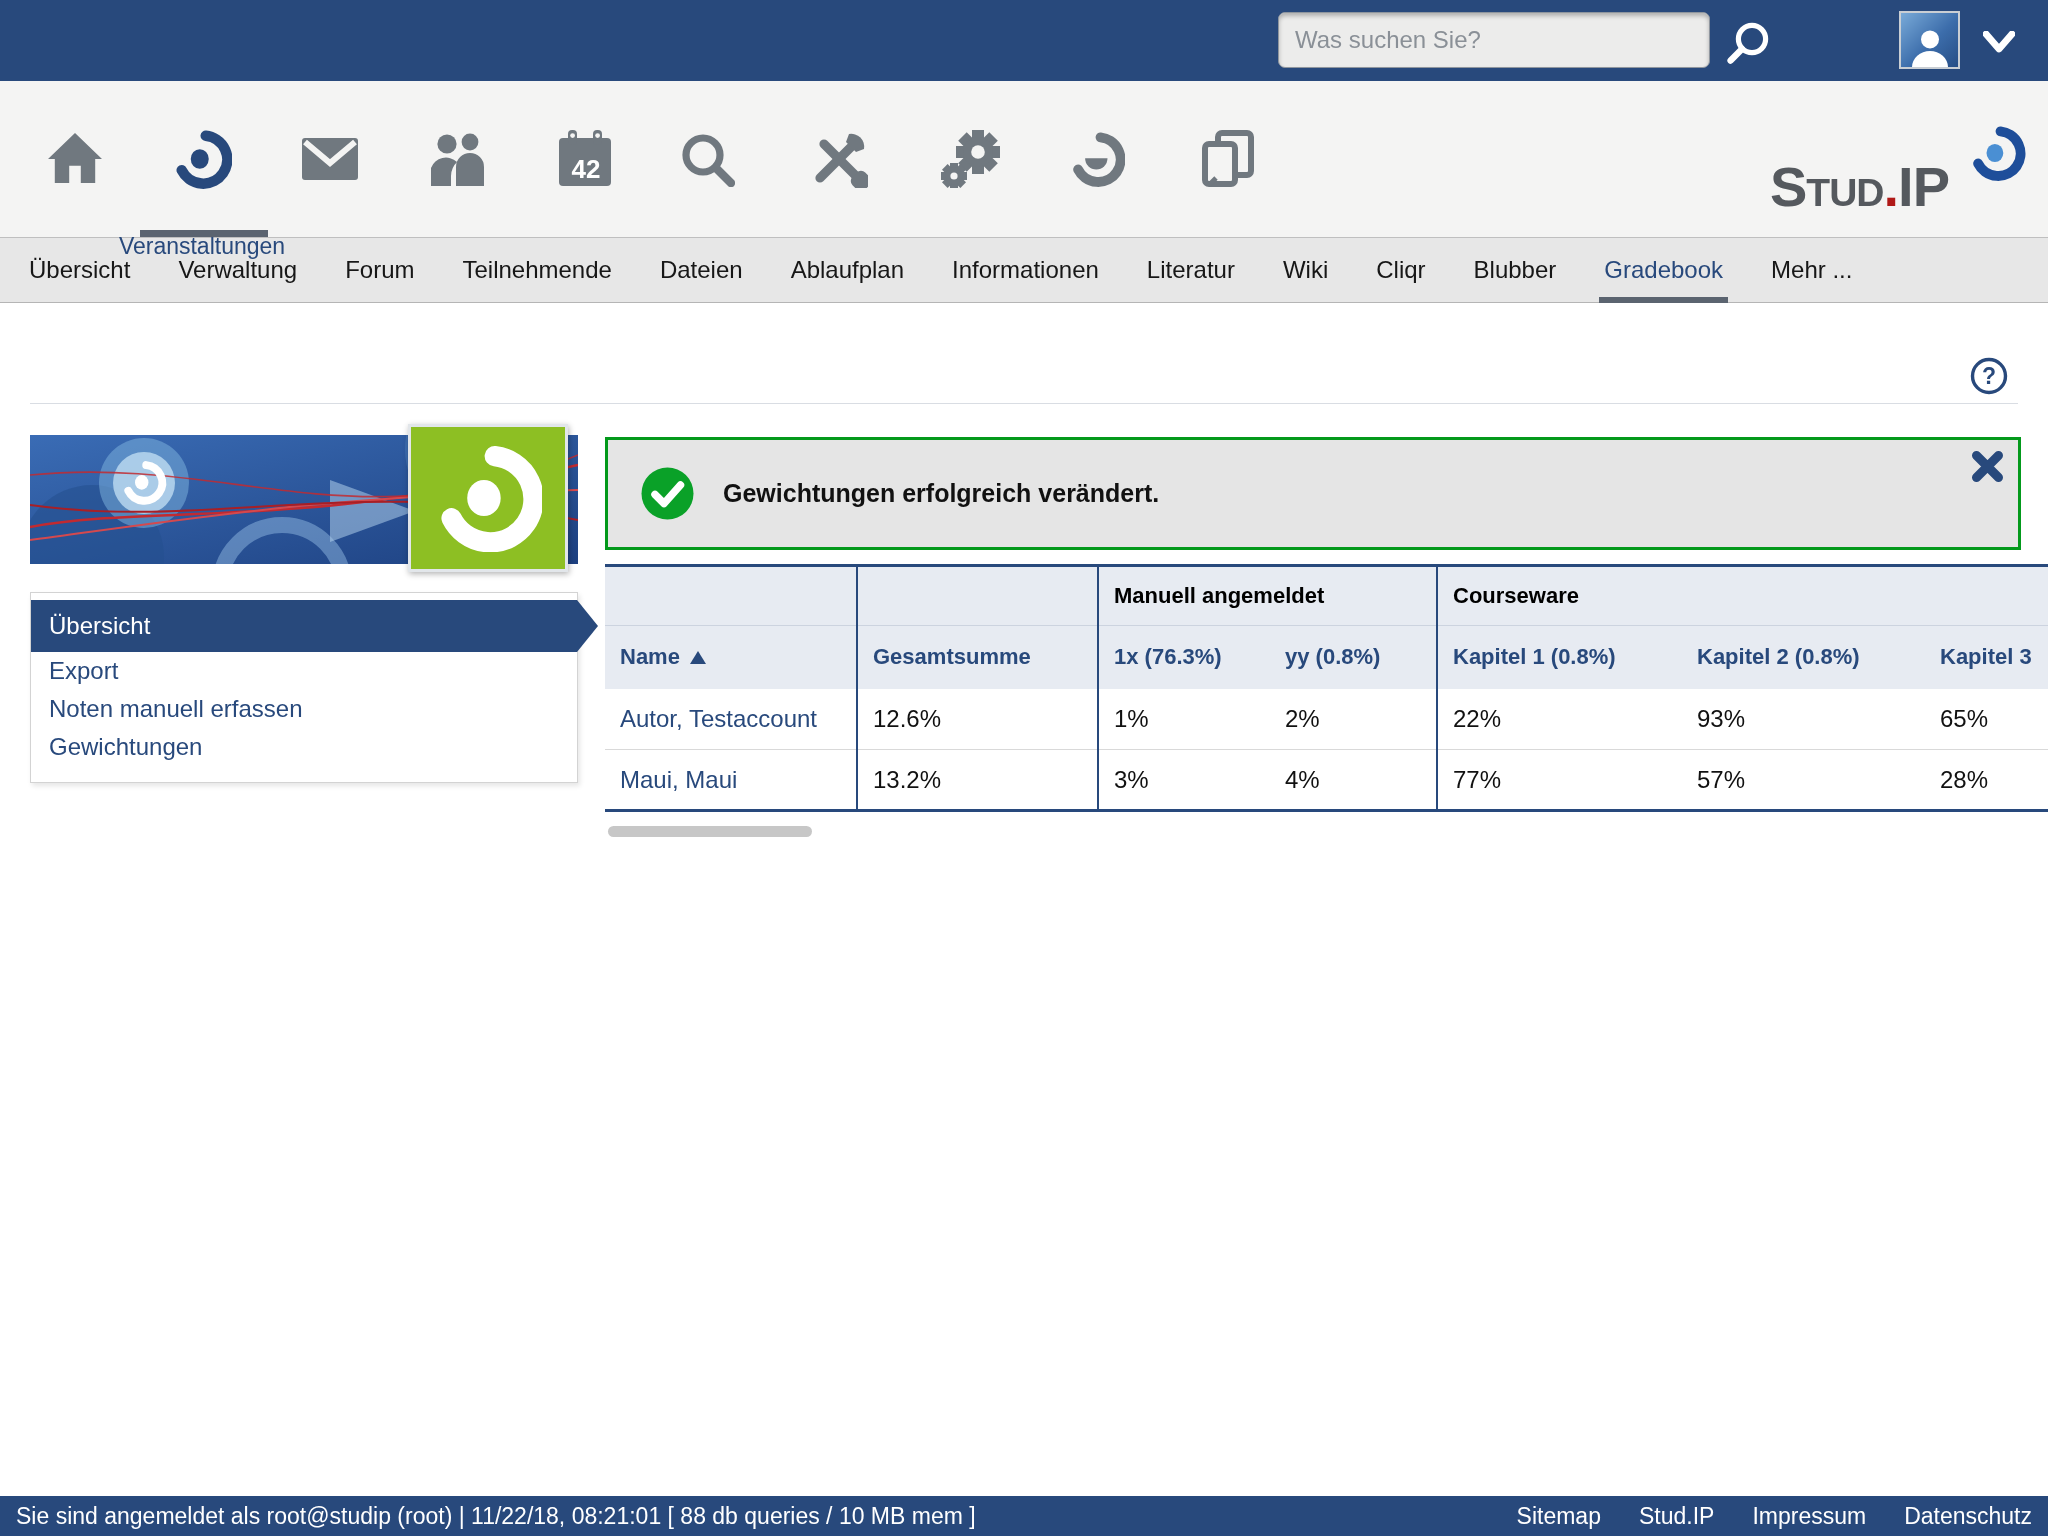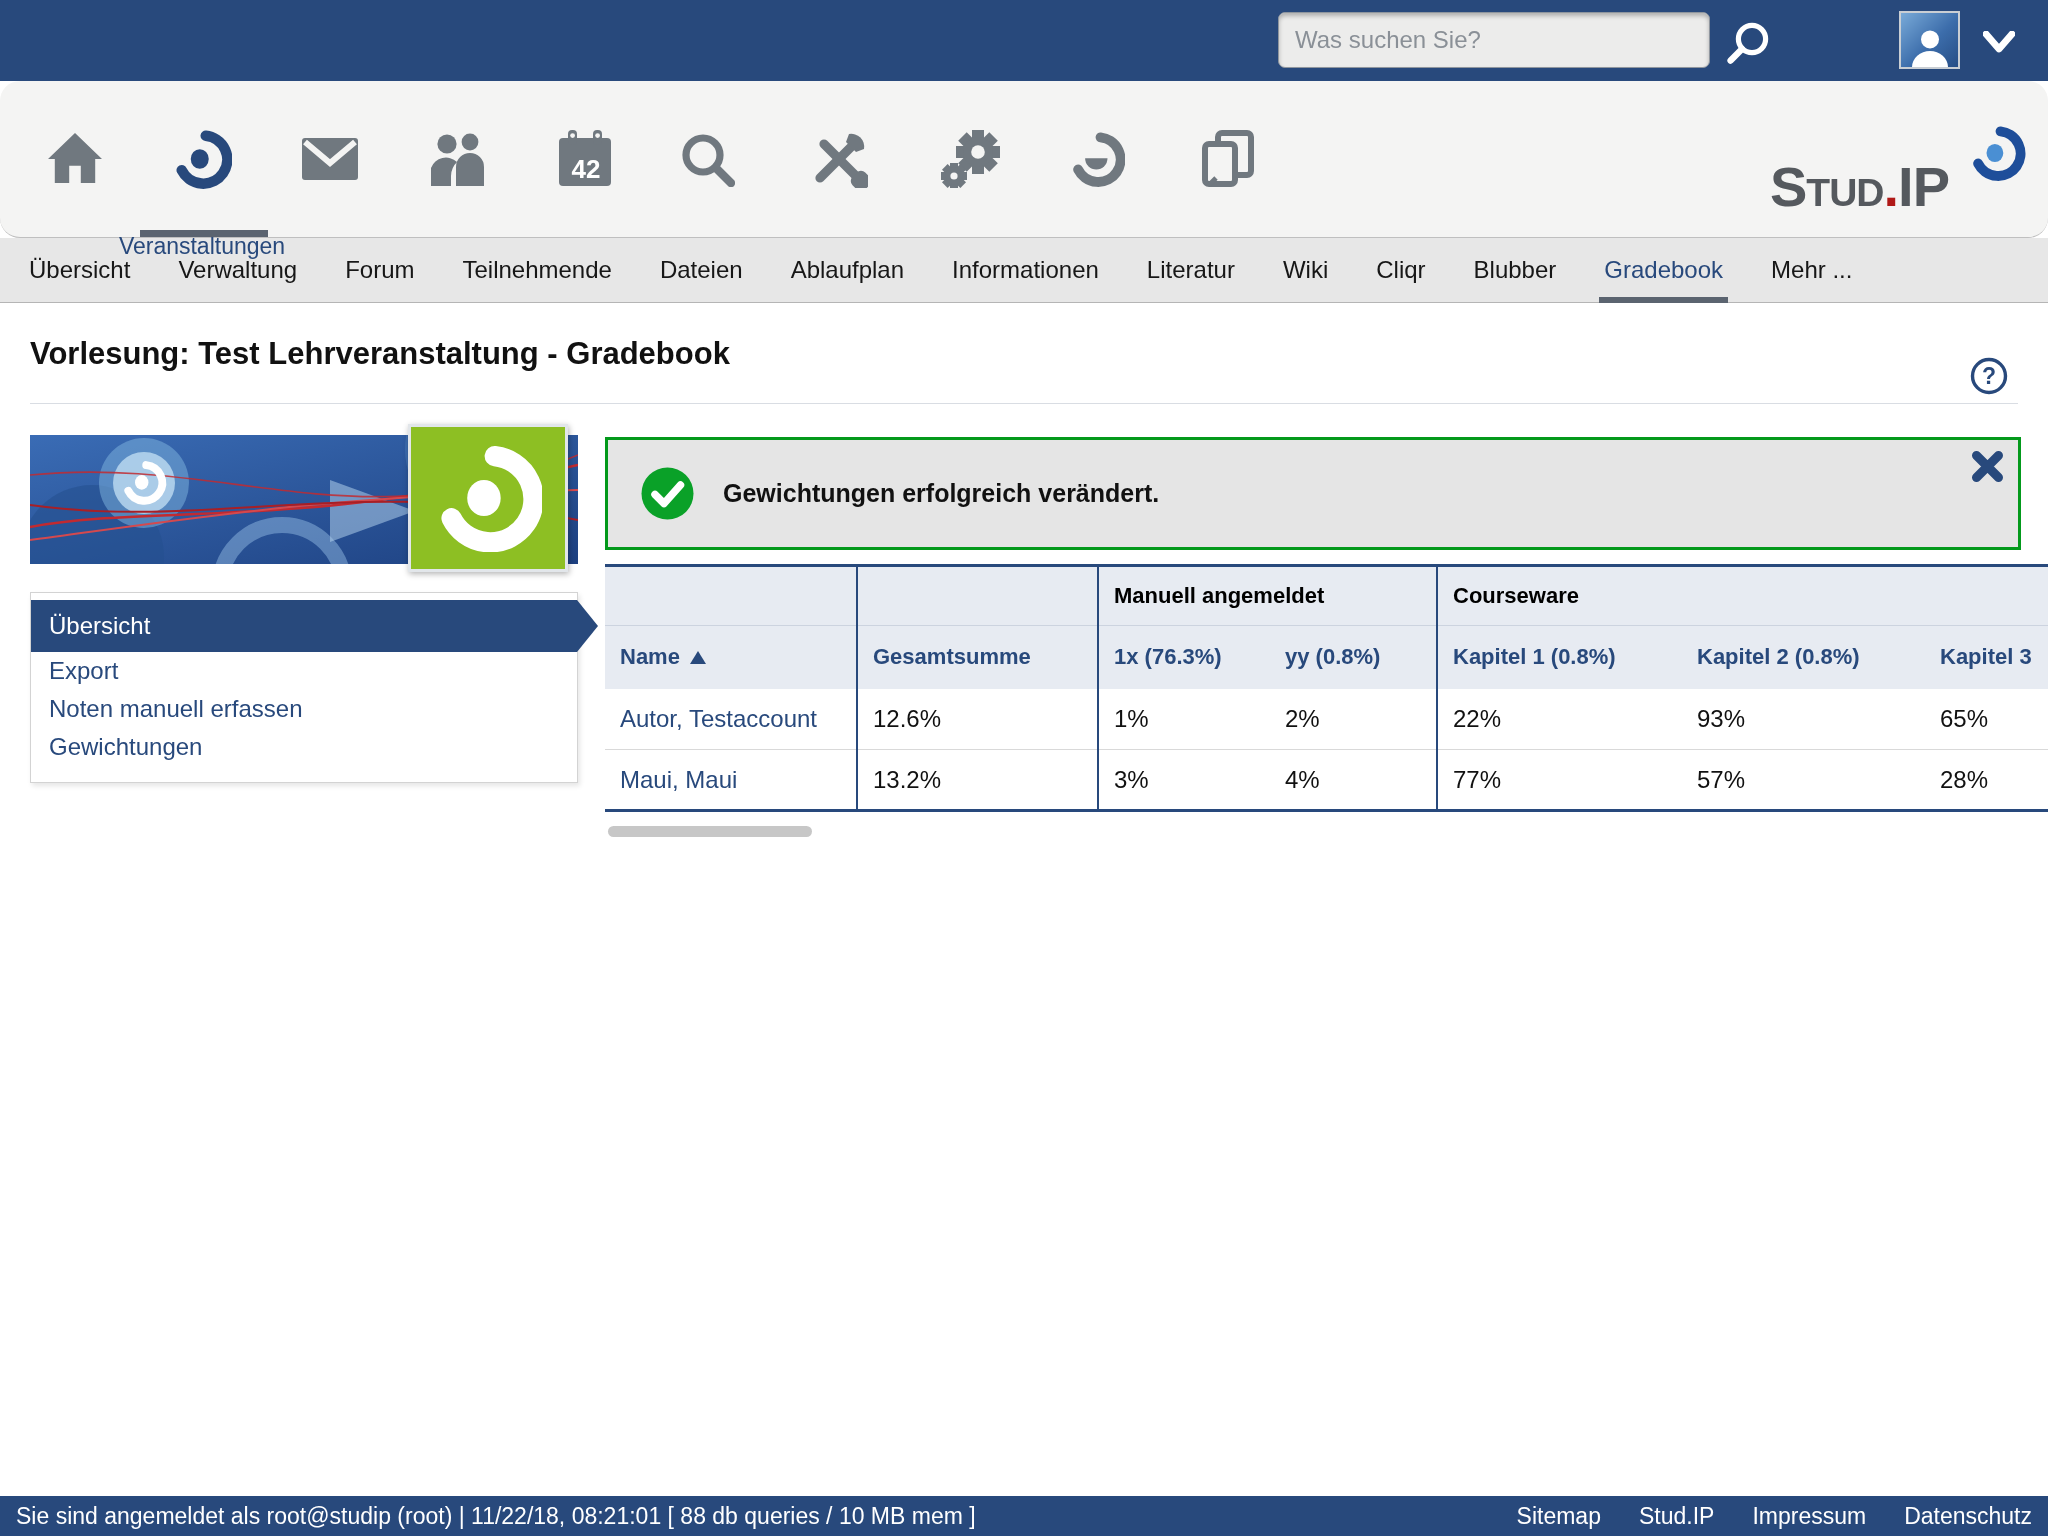--- a/index.html
+++ b/index.html
@@ -20,21 +20,21 @@
   .search-input::placeholder { color:#8a9097; }
   .topbar-search-icon { position:absolute; left:1727px; top:20px; cursor:pointer; }
   .avatar {
     position:absolute; left:1899px; top:11px; width:61px; height:58px;
     border:2px solid #c9ced4; cursor:pointer;
     background:linear-gradient(135deg,#79aad8 0%,#3c6dab 55%,#274e86 100%);
     display:flex; align-items:flex-end; justify-content:center; overflow:hidden;
   }
   .chevron { position:absolute; left:1983px; top:31px; cursor:pointer; }
   
-  .iconbar { height:157px; background:#f4f4f3; position:relative; border-bottom:1px solid #bfbfbf; flex:none;border-radius:20px; }
+  .iconbar { height:157px; background:#f4f4f3; position:relative; border-bottom:1px solid #bfbfbf; flex:none; }
   .tool { position:absolute; top:47px; width:64px; height:62px; display:flex; align-items:center; justify-content:center; cursor:pointer; }
   .tool-label { position:absolute; left:202px; top:124px; transform:translateX(-50%); font-size:23px; color:#28497c; white-space:nowrap; cursor:pointer;margin-top:28px; }
   .tool-underline { position:absolute; left:140px; top:149px; width:128px; height:7px; background:#5b6470; }
   .logo { position:absolute; left:1766px; top:36px; width:266px; height:112px; }
   .logo-text { position:absolute; left:4px; top:42px; font-size:56px; font-weight:bold; font-variant:small-caps; color:#55595e; line-height:1; letter-spacing:-1px; }
   .logo-dot { color:#b01917; }
   .logo-swirl { position:absolute; right:0; top:8px; }
   
   .tabbar { height:65px; background:#e7e7e7; border-bottom:1px solid #b5b5b5; display:flex; align-items:stretch; padding-left:12px; column-gap:14px; flex:none; }
   .tab { display:flex; align-items:center; padding:0 17px; font-size:24px; color:#171717; position:relative; cursor:pointer; white-space:nowrap; }
@@ -226,21 +226,20 @@
     <div class="tab">Informationen</div>
     <div class="tab">Literatur</div>
     <div class="tab">Wiki</div>
     <div class="tab">Cliqr</div>
     <div class="tab">Blubber</div>
     <div class="tab active">Gradebook</div>
     <div class="tab">Mehr ...</div>
   </nav>
 
   <div class="titlebar">
-    <h1 class="page-title">Vorlesung: Test Lehrveranstaltung - Gradebook</h1>
     <span class="help">
       <svg width="38" height="38" viewBox="0 0 38 38">
           <circle cx="19" cy="19" r="16.5" fill="none" stroke="#28497c" stroke-width="3.4"></circle>
           <text x="19" y="27" text-anchor="middle" font-size="23" font-weight="bold" fill="#28497c" font-family="Liberation Sans, sans-serif">?</text>
         </svg>
     </span>
   </div>
 
   <div class="content">
 

